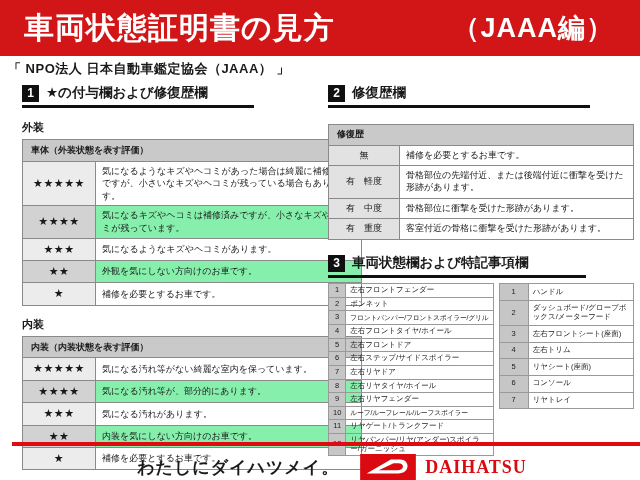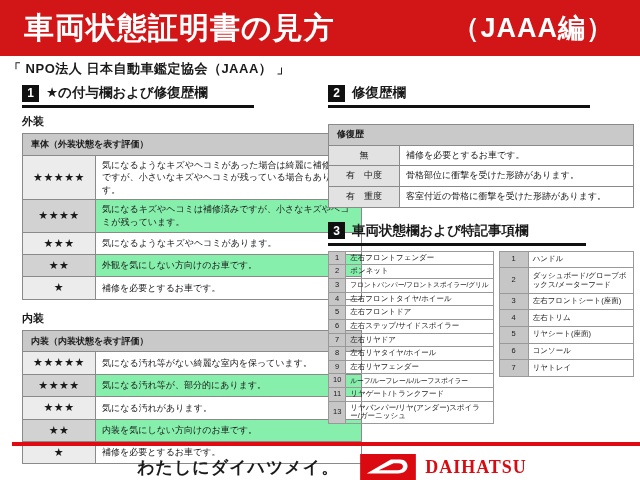--- a/index.html
+++ b/index.html
@@ -22,21 +22,21 @@
 
   .sec-header{display:flex;align-items:center;gap:7px;border-bottom:3px solid #101010;
               padding-bottom:3px;}
   .sec-header.w1{width:232px;}
   .sec-header.w2{width:262px;}
   .sec-header.w3{width:258px;margin-top:14px;}
   .sec-num{display:inline-flex;align-items:center;justify-content:center;width:17px;height:17px;
            background:#101010;color:#fff;font-weight:bold;font-size:12px;flex:0 0 auto;}
   .sec-title{font-weight:bold;font-size:13.5px;white-space:nowrap;}
 
-  .group-label{font-size:11px;font-weight:bold;margin:6px 0 4px 0;}
+  .group-label{font-size:11px;font-weight:bold;margin:12px 0 4px 0;}
   .group-label.second{margin-top:11px;}
 
   
   table{border-collapse:collapse;border-radius:20px;}
   .eval-table{width:340px;font-size:9px;border:1px solid #777;}
   .eval-table td{border:1px solid #8a8a8a;padding:3px 6px;line-height:1.4;}
   .eval-table tr.head td{background:#c9c9c9;font-weight:bold;padding:4px 8px;}
   .eval-table td.stars{width:60px;text-align:center;font-size:11px;letter-spacing:0.5px;
                        white-space:nowrap;background:#ececec;}
   .eval-table tr.even td{background:#86efac;}
@@ -155,20 +155,24 @@
     </div>
 
     <table class="repair-table">
       <tbody>
           <tr class="head">
         <td colspan="2">修復歴</td>
       </tr>
       <tr>
         <td class="grade">無</td>
         <td>補修を必要とするお車です。</td>
+      </tr>
+      <tr>
+        <td class="grade">有　軽度</td>
+        <td>骨格部位の先端付近、または後端付近に衝撃を受けた形跡があります。</td>
       </tr>
       <tr>
         <td class="grade">有　中度</td>
         <td>骨格部位に衝撃を受けた形跡があります。</td>
       </tr>
       <tr>
         <td class="grade">有　重度</td>
         <td>客室付近の骨格に衝撃を受けた形跡があります。</td>
       </tr>
     </tbody>

